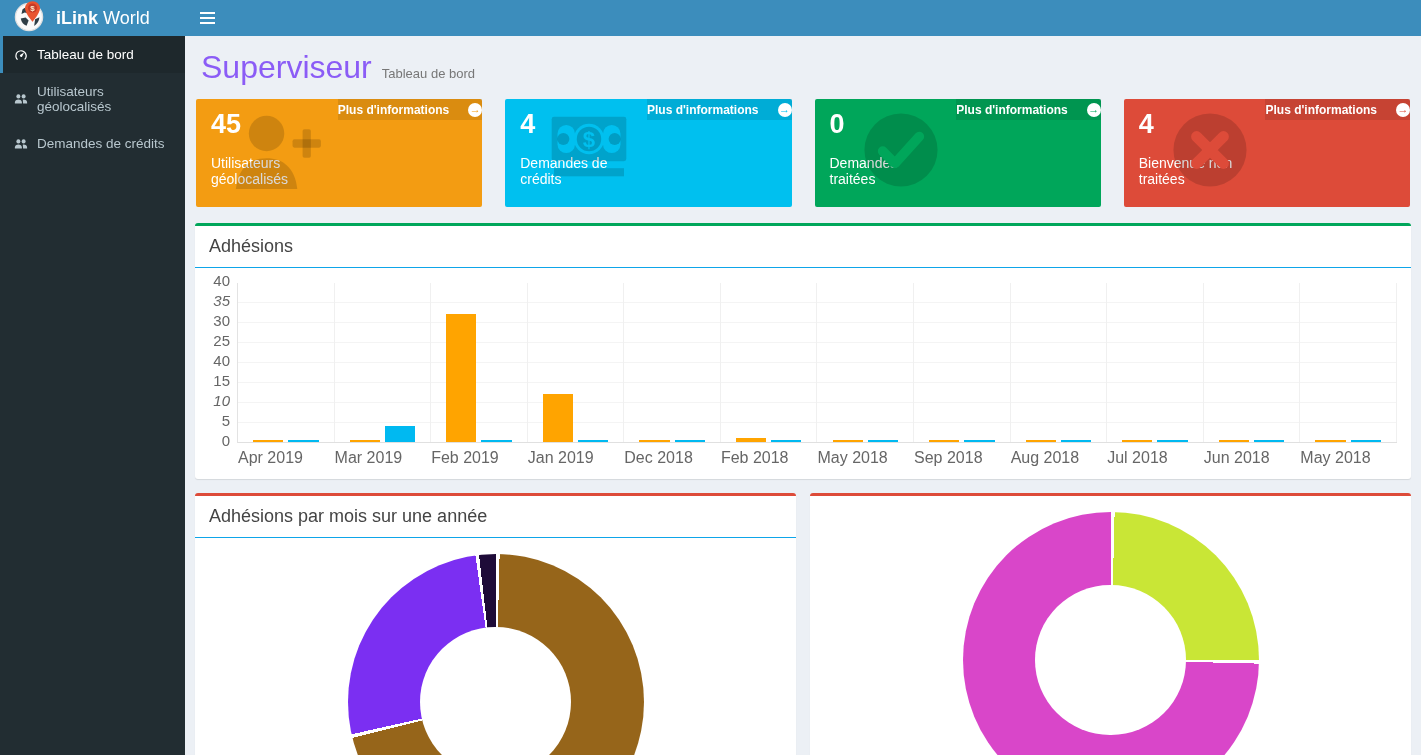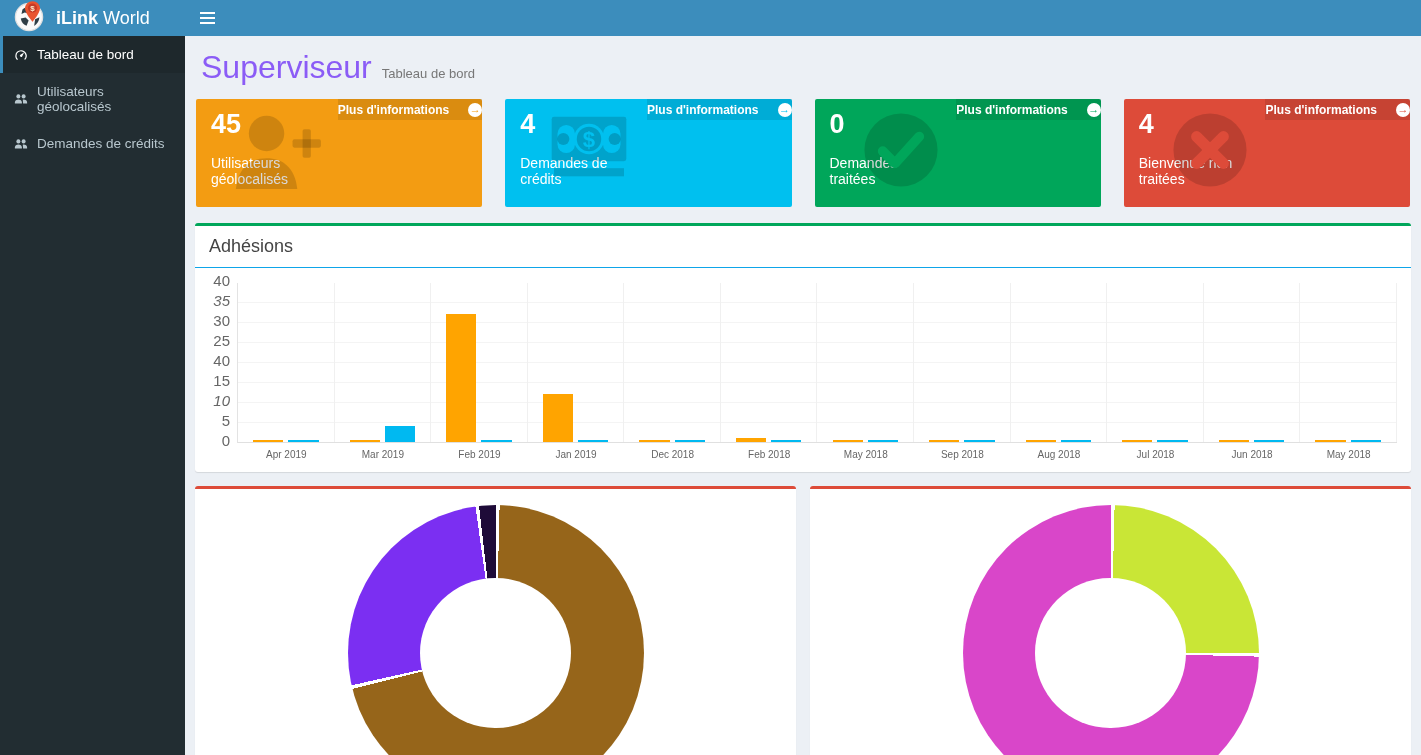--- a/index.html
+++ b/index.html
@@ -48,21 +48,21 @@
   .chart-wrap { display:flex; }
   .y-axis { width:28px; position:relative; height:160px; margin-top:5px; }
   .y-axis span { position:absolute; right:7px; font-size:15px; color:#666; }
   .plot-col { flex:1; }
   .plot { height:160px; margin-top:5px; display:flex; align-items:flex-end;
     border-left:1px solid #e3e3e3; border-bottom:1px solid #e0e0e0;
     background:repeating-linear-gradient(to top, transparent 0 19px, #f4f4f4 19px 20px); }
   .cat { flex:1; height:100%; display:flex; align-items:flex-end; justify-content:center; gap:5px; border-right:1px solid #f0f0f0; padding:0 10px; }
   .bar { width:40%; }
   .x-labels { display:flex; margin-top:6px; padding-left:1px; }
-  .xlab { flex:1; text-align:center; font-size:10px; color:#666; }
+  .xlab { flex:1; font-size:16px; color:#666; }
   
   .donut-row { display:grid; grid-template-columns:1fr 1fr; gap:14px; }
   .donut-card .card-body { height:300px; display:flex; justify-content:center; }
   .donut { width:296px; height:296px; border-radius:50%; position:relative; margin-top:6px; flex:0 0 auto; }
   .donut::after { content:""; position:absolute; inset:24.5%; background:#fff; border-radius:50%; }
 </style>
 </head>
 <body>
 
 <nav class="navbar">
@@ -281,20 +281,21 @@
               <div class="xlab">Jun 2018</div>
               <div class="xlab">May 2018</div>
             </div>
         </div>
       </div>
     </div>
   </div>
 
   <div class="donut-row">
     <div class="card top-red donut-card">
+      <div class="card-header">Adhésions par mois sur une année</div>
       <div class="card-body">
         <div class="donut" style="background: conic-gradient(rgb(255, 255, 255) 0deg, rgb(255, 255, 255) 1.4deg, rgb(150, 101, 26) 1.4deg, rgb(150, 101, 26) 256deg, rgb(255, 255, 255) 256deg, rgb(255, 255, 255) 257.4deg, rgb(123, 47, 242) 257.4deg, rgb(123, 47, 242) 352deg, rgb(255, 255, 255) 352deg, rgb(255, 255, 255) 353.4deg, rgb(30, 11, 56) 353.4deg, rgb(30, 11, 56) 360deg);"></div>
       </div>
     </div>
     <div class="card top-red donut-card">
       <div class="card-body">
         <div class="donut" style="background: conic-gradient(rgb(255, 255, 255) 0deg, rgb(255, 255, 255) 1.4deg, rgb(201, 230, 54) 1.4deg, rgb(201, 230, 54) 90deg, rgb(255, 255, 255) 90deg, rgb(255, 255, 255) 91.4deg, rgb(217, 70, 201) 91.4deg, rgb(217, 70, 201) 360deg);"></div>
       </div>
     </div>
   </div>

